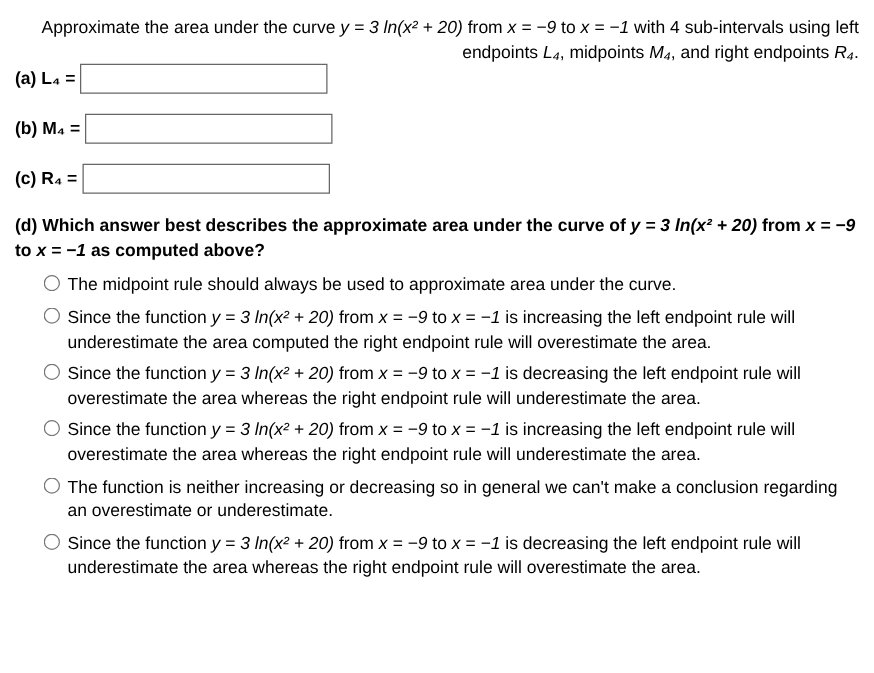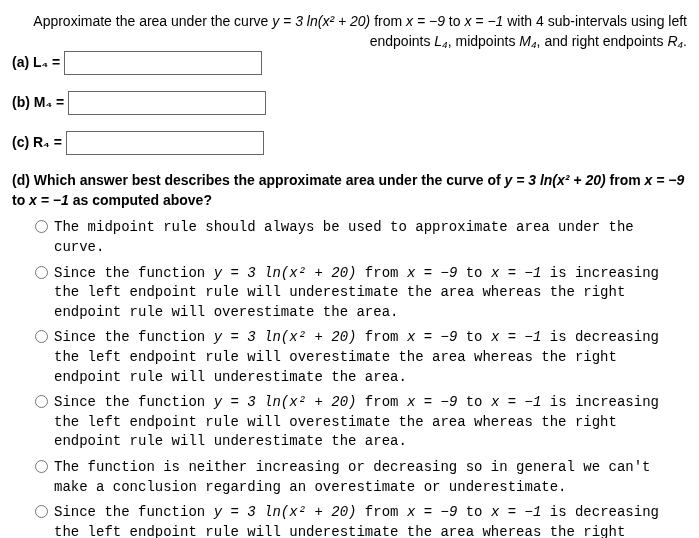--- a/index.html
+++ b/index.html
@@ -36,21 +36,20 @@
     margin-bottom: 6px;
     padding-left: 18px;
   }
   .radio-option input[type="radio"] {
     margin-top: 2px;
     margin-right: 6px;
     flex-shrink: 0;
   }
   .radio-option label {
     flex: 1;
-    font-family: Liberation Mono, monospace;
   }
   .part-d {
     margin-bottom: 8px;
     font-weight: bold;
   }
   .math { font-style: italic; }
 </style>
 </head>
 <body>
 
@@ -78,21 +77,21 @@
 </div>
 
 <div class="radio-option">
   <input type="radio" name="d" style="">
   <label>The midpoint rule should always be used to approximate area under the curve.</label>
 </div>
 
 <div class="radio-option">
   <input type="radio" name="d" style="">
   <label>
-    <span>Since the function </span><span class="math">y = 3 ln(x² + 20)</span><span> from </span><span class="math">x = −9</span><span> to </span><span class="math">x = −1</span><span> is increasing the left endpoint rule will underestimate the area whereas the right endpoint rule will overestimate the area.</span>
+    <span>Since the function </span><span class="math">y = 3 ln(x² + 20)</span><span> from </span><span class="math">x = −9</span><span> to </span><span class="math">x = −1</span><span> is increasing the left endpoint rule will underestimate the area computed the right endpoint rule will overestimate the area.</span>
   </label>
 </div>
 
 <div class="radio-option">
   <input type="radio" name="d" style="">
   <label>
     <span>Since the function </span><span class="math">y = 3 ln(x² + 20)</span><span> from </span><span class="math">x = −9</span><span> to </span><span class="math">x = −1</span><span> is decreasing the left endpoint rule will overestimate the area whereas the right endpoint rule will underestimate the area.</span>
   </label>
 </div>
 

